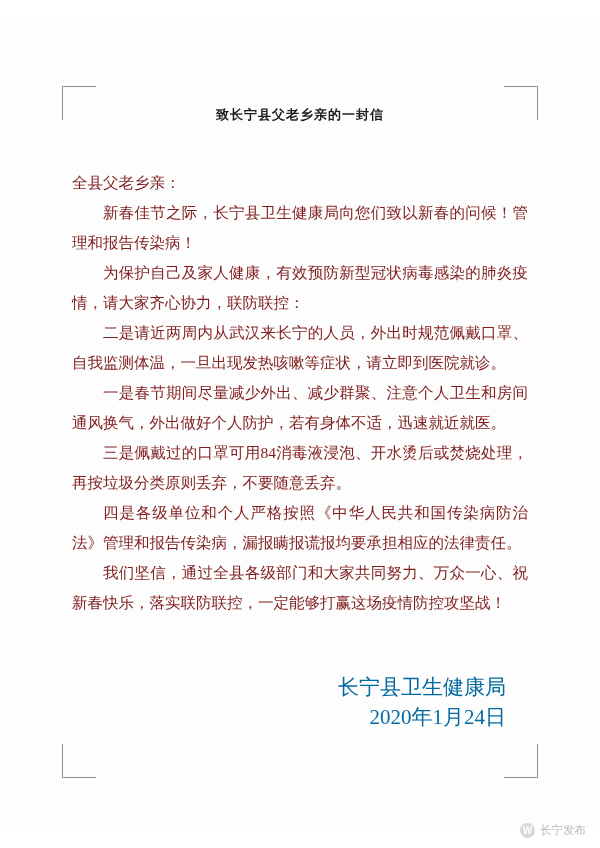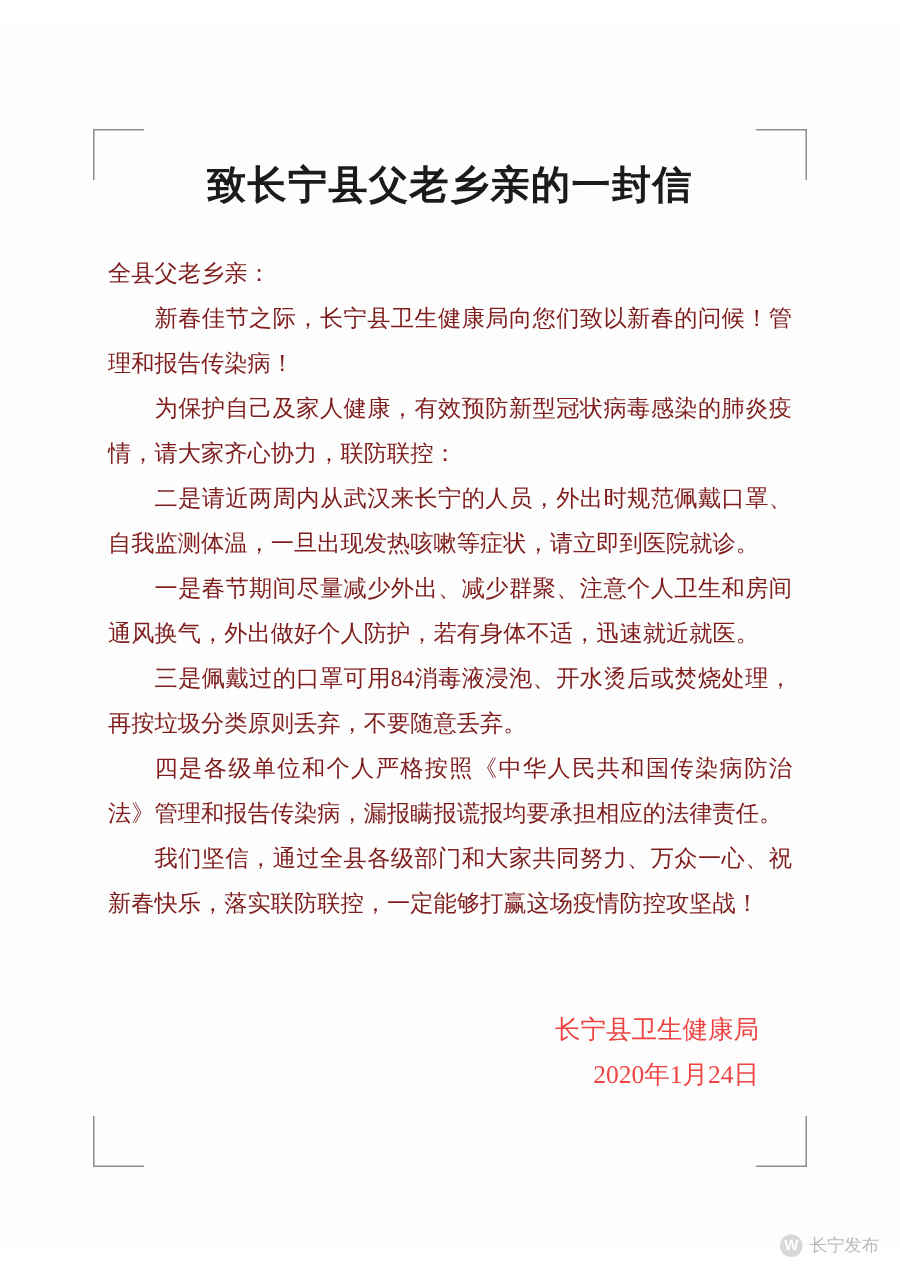--- a/index.html
+++ b/index.html
@@ -51,21 +51,21 @@
   .crop.br { left: 504px; top: 744px; }
   .crop.br::before { right: 0; bottom: 0; width: 34px; height: 1px; }
   .crop.br::after  { right: 0; bottom: 0; width: 1px; height: 34px; }
 
   .letter-title {
     position: absolute;
     left: 0;
     top: 106px;
     width: 600px;
     text-align: center;
-    font-size: 26px;
+    font-size: 13px;
     font-weight: bold;
     color: #1b1b1b;
     letter-spacing: 1px;
     font-family: "Liberation Serif", "DejaVu Serif", serif;
   }
 
   .body-block {
     position: absolute;
     left: 72px;
     top: 168px;
@@ -84,23 +84,23 @@
     margin: 0;
     text-indent: 2em;
   }
 
   .signature {
     position: absolute;
     left: 72px;
     top: 672px;
     width: 456px;
     text-align: right;
-    font-size: 17px;
+    font-size: 21px;
     line-height: 30px;
-    color: #ef4444;
+    color: #0369a1;
     font-family: "Liberation Serif", "DejaVu Serif", serif;
     padding-right: 22px;
     box-sizing: border-box;
   }
   .signature div { white-space: nowrap; }
 
   .watermark {
     position: absolute;
     right: 14px;
     bottom: 10px;

